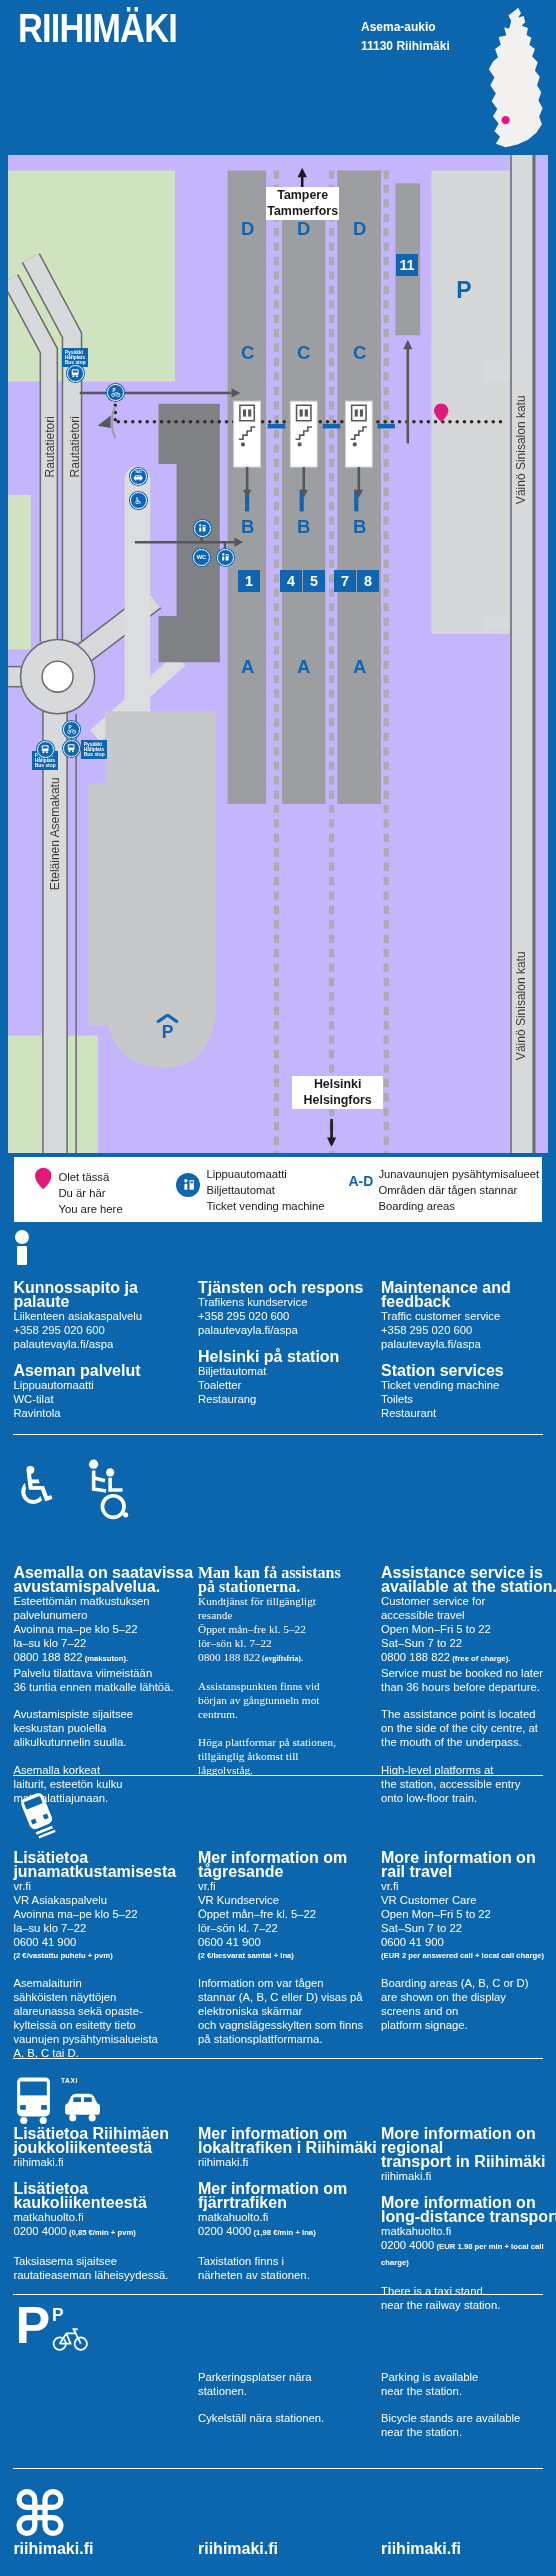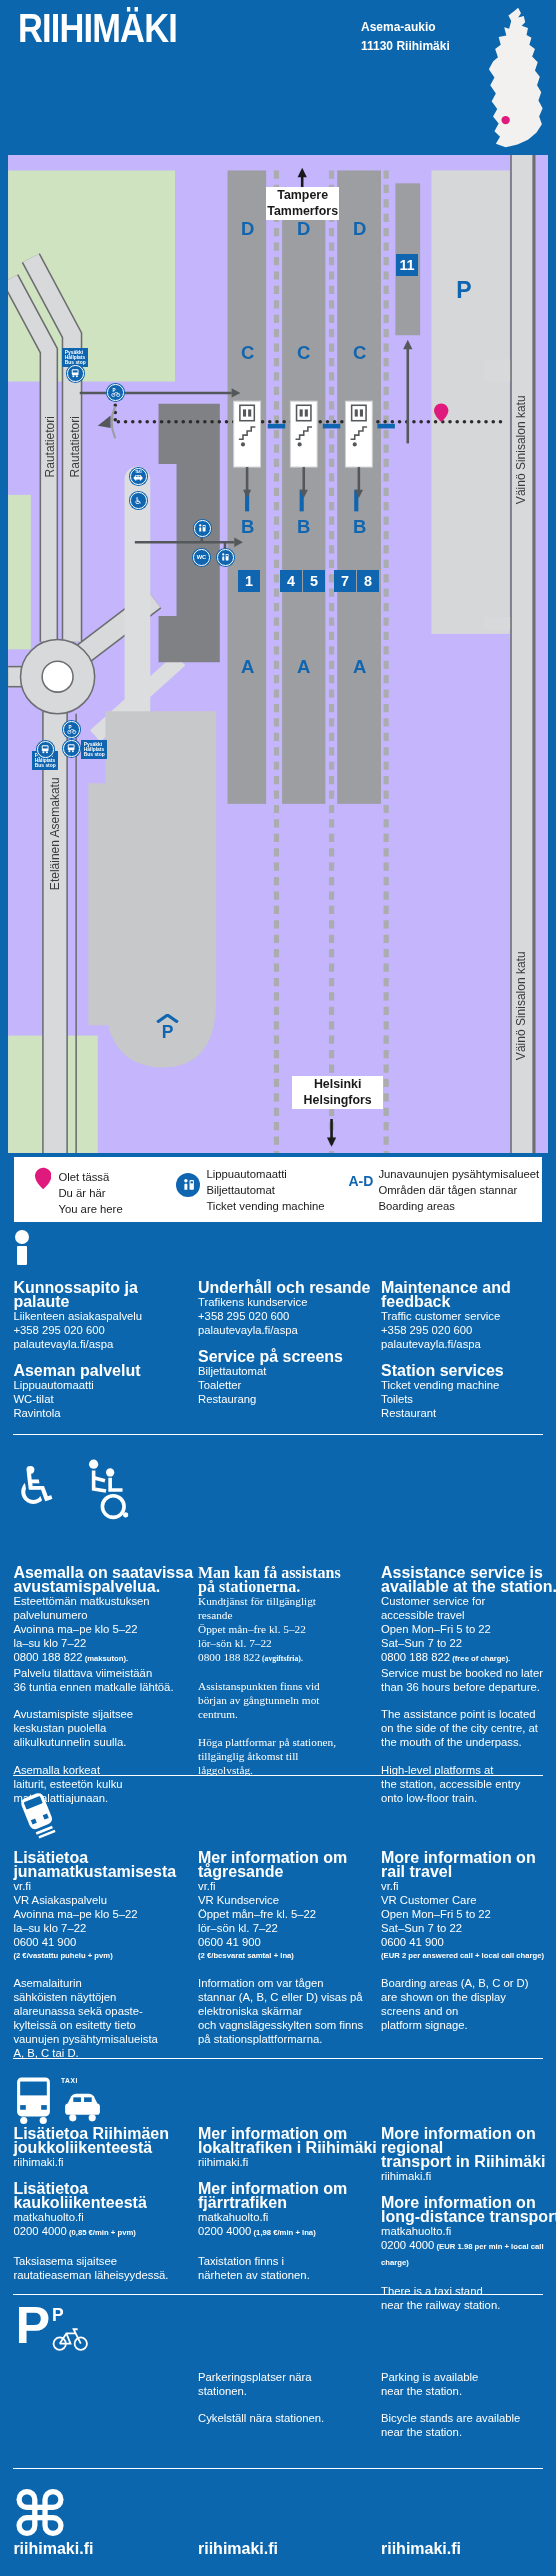--- a/index.html
+++ b/index.html
@@ -346,26 +346,26 @@
     <div class="p">Liikenteen asiakaspalvelu
 +358 295 020 600
 palautevayla.fi/aspa</div>
     <div class="gap"></div>
     <div class="h">Aseman palvelut</div>
     <div class="p">Lippuautomaatti
 WC-tilat
 Ravintola</div>
   </div>
   <div class="abs col" style="left:198px;top:1281px;">
-    <div class="h">Underhåll och resande</div>
+    <div class="h">Tjänsten och respons</div>
     <div class="p">Trafikens kundservice
 +358 295 020 600
 palautevayla.fi/aspa</div>
     <div class="gap"></div>
-    <div class="h">Service på screens</div>
+    <div class="h">Helsinki på station</div>
     <div class="p">Biljettautomat
 Toaletter
 Restaurang</div>
   </div>
   <div class="abs col" style="left:381px;top:1281px;">
     <div class="h">Maintenance and feedback</div>
     <div class="p">Traffic customer service
 +358 295 020 600
 palautevayla.fi/aspa</div>
     <div class="gap"></div>

